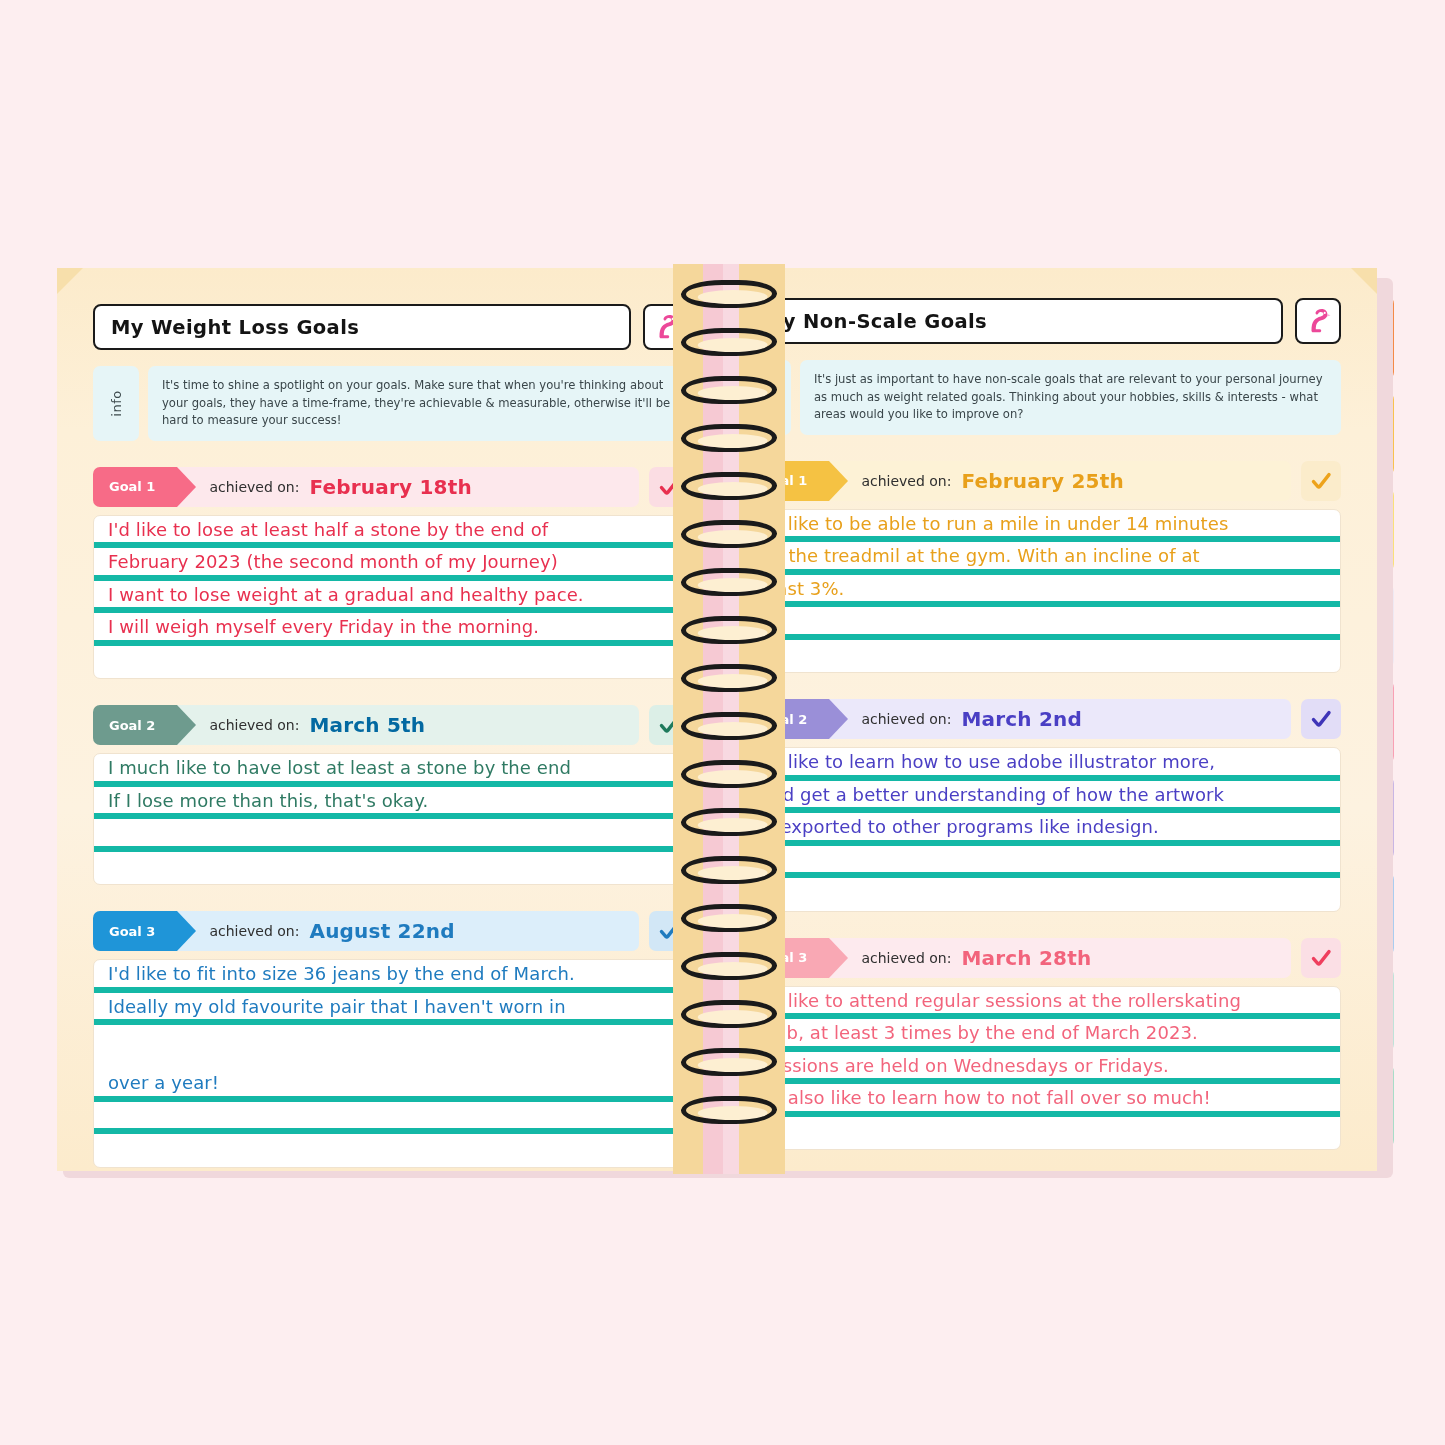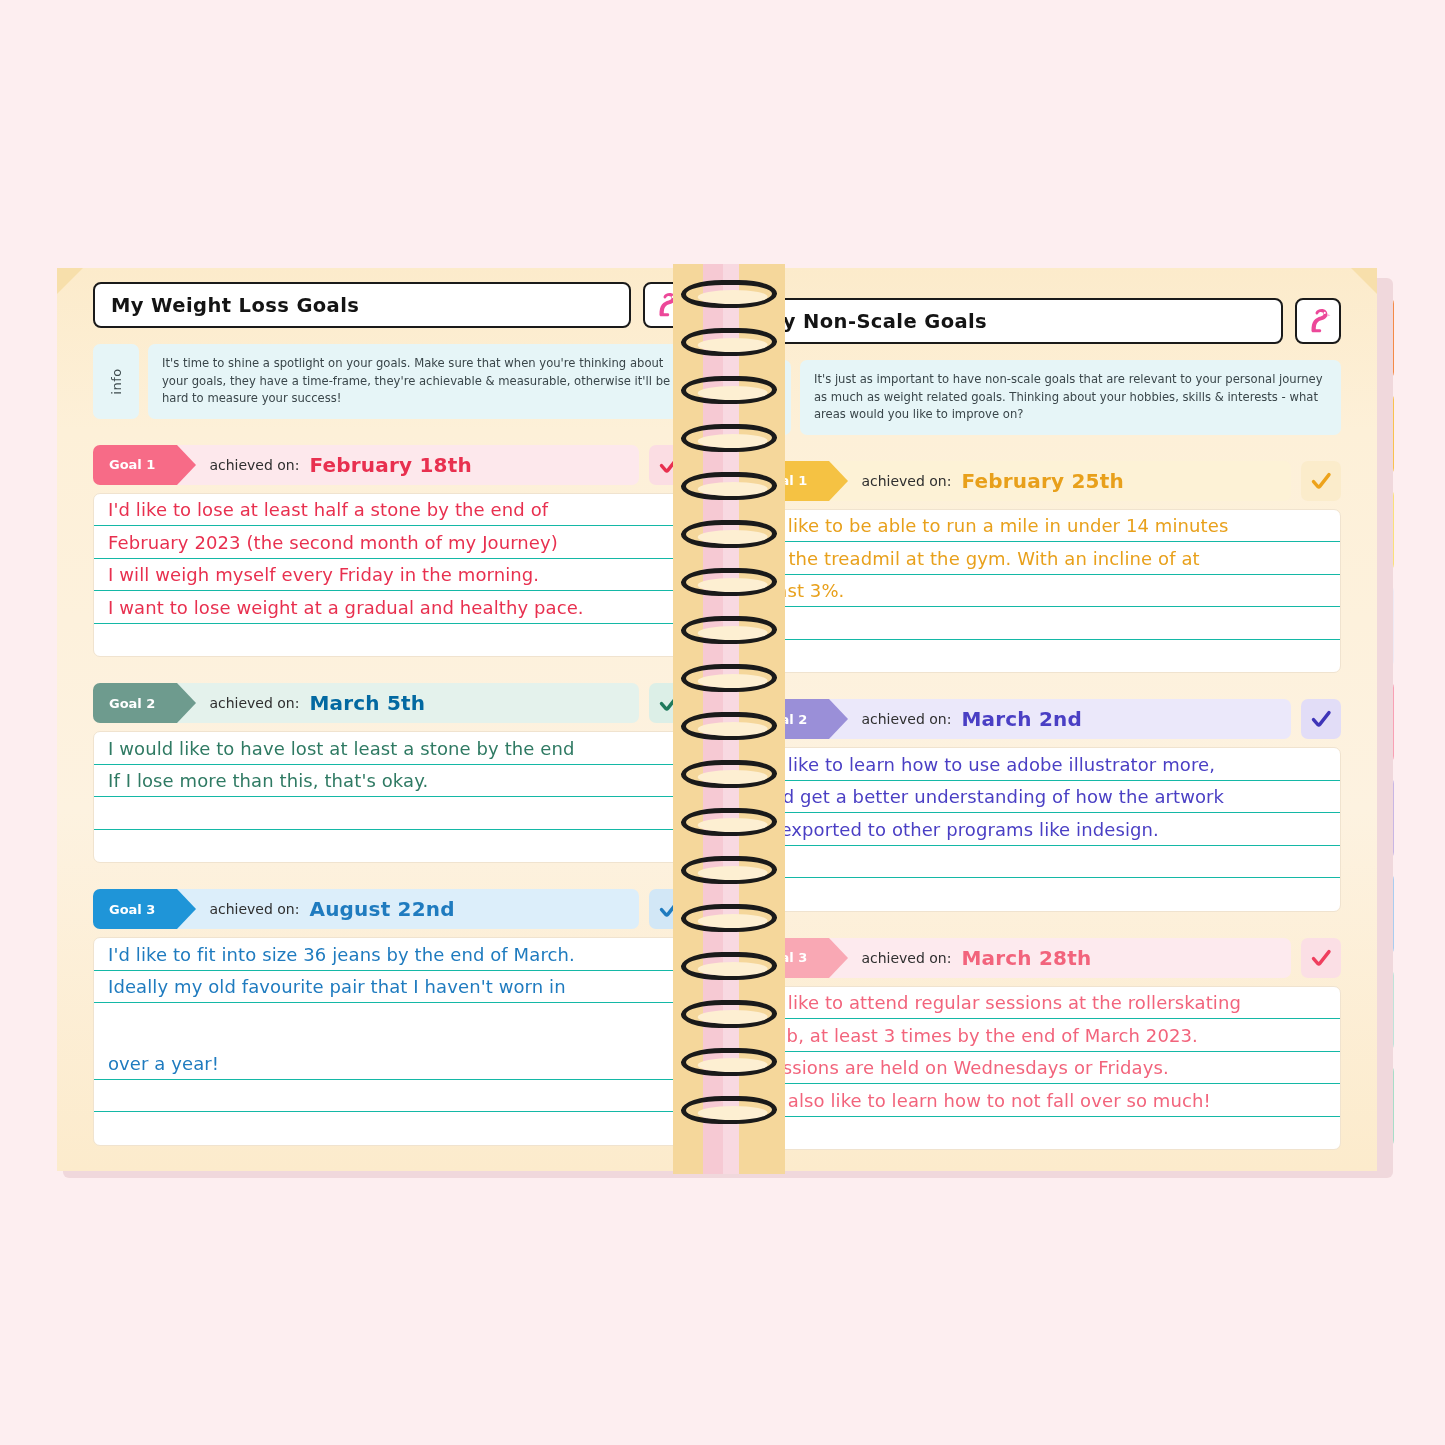--- a/index.html
+++ b/index.html
@@ -52,21 +52,21 @@
     width: 0; height: 0;
     border-top: 26px solid #f7dfab;
     border-right: 26px solid transparent;
     z-index: 3;
   }
   .page-right .fold { left: auto; right: 0; border-right: none; border-left: 26px solid transparent; }
 
   .page-inner {
     position: absolute; inset: 0;
     z-index: 4;
-    padding: 14px 26px 20px 36px;
+    padding: 36px 26px 20px 36px;
   }
   .page-right .page-inner { padding: 30px 36px 20px 26px; }
 
   
   .spine {
     position: absolute;
     left: 618px; top: -4px;
     width: 112px; height: 910px;
     z-index: 6;
   }
@@ -201,21 +201,21 @@
     border-radius: 7px;
     overflow: hidden;
     border: 1px solid #f0e3cf;
   }
   .line {
     height: 32.5px;
     display: flex; align-items: center;
     padding: 0 14px;
     font-size: 18px;
     letter-spacing: .1px;
-    border-bottom: 1px solid #14b8a6;
+    border-bottom: 6px solid #14b8a6;
     white-space: nowrap;
   }
   .line:last-child { border-bottom: none; }
 
   
   .flamingo { width: 27px; height: 30px; display: block; }
 </style>
 </head>
 <body>
 
@@ -266,42 +266,42 @@
               </div>
               <div class="check-box" style="background: rgb(251, 221, 227); color: rgb(232, 48, 79);">
                 <svg width="24" height="24" viewBox="0 0 24 24" aria-hidden="true">
                   <path d="M4.5 12.6l4.6 5.2c.4.5 1.2.4 1.5-.2L20 5.6" fill="none" stroke="currentColor" stroke-width="3.4" stroke-linecap="round" stroke-linejoin="round"></path>
                 </svg>
               </div>
             </div>
             <div class="lines">
               <div class="line" style="color: rgb(232, 48, 79);">I'd like to lose at least half a stone by the end of</div>
               <div class="line" style="color: rgb(232, 48, 79);">February 2023 (the second month of my Journey)</div>
+              <div class="line" style="color: rgb(232, 48, 79);">I want to lose weight at a gradual and healthy pace.</div>
               <div class="line" style="color: rgb(232, 48, 79);">I will weigh myself every Friday in the morning.</div>
-              <div class="line" style="color: rgb(232, 48, 79);">I want to lose weight at a gradual and healthy pace.</div>
               <div class="line" style="color: rgb(232, 48, 79);"></div>
             </div>
           </div>
           <div class="goal">
             <div class="goal-head">
               <div class="goal-flag" style="background: rgb(110, 155, 142); color: rgb(110, 155, 142);">
                 <span style="color: rgb(255, 255, 255); position: relative; z-index: 3;">Goal 2</span>
               </div>
               <div class="goal-meta" style="background: rgb(228, 242, 236);">
                 <span class="achieved-label">achieved on:</span>
                 <span class="achieved-date" style="color: #0369a1;">March 5th</span>
               </div>
               <div class="check-box" style="background: rgb(220, 239, 231); color: rgb(31, 122, 92);">
                 <svg width="24" height="24" viewBox="0 0 24 24" aria-hidden="true">
                   <path d="M4.5 12.6l4.6 5.2c.4.5 1.2.4 1.5-.2L20 5.6" fill="none" stroke="currentColor" stroke-width="3.4" stroke-linecap="round" stroke-linejoin="round"></path>
                 </svg>
               </div>
             </div>
             <div class="lines">
-              <div class="line" style="color: rgb(47, 122, 99);">I would like to have lost at least a stone by the end</div>
+              <div class="line" style="color: rgb(47, 122, 99);">I much like to have lost at least a stone by the end</div>
               <div class="line" style="color: rgb(47, 122, 99);">If I lose more than this, that's okay.</div>
               <div class="line" style="color: rgb(47, 122, 99);"></div>
               <div class="line" style="color: rgb(47, 122, 99);"></div>
             </div>
           </div>
           <div class="goal">
             <div class="goal-head">
               <div class="goal-flag" style="background: rgb(31, 149, 216); color: rgb(31, 149, 216);">
                 <span style="color: rgb(255, 255, 255); position: relative; z-index: 3;">Goal 3</span>
               </div>

